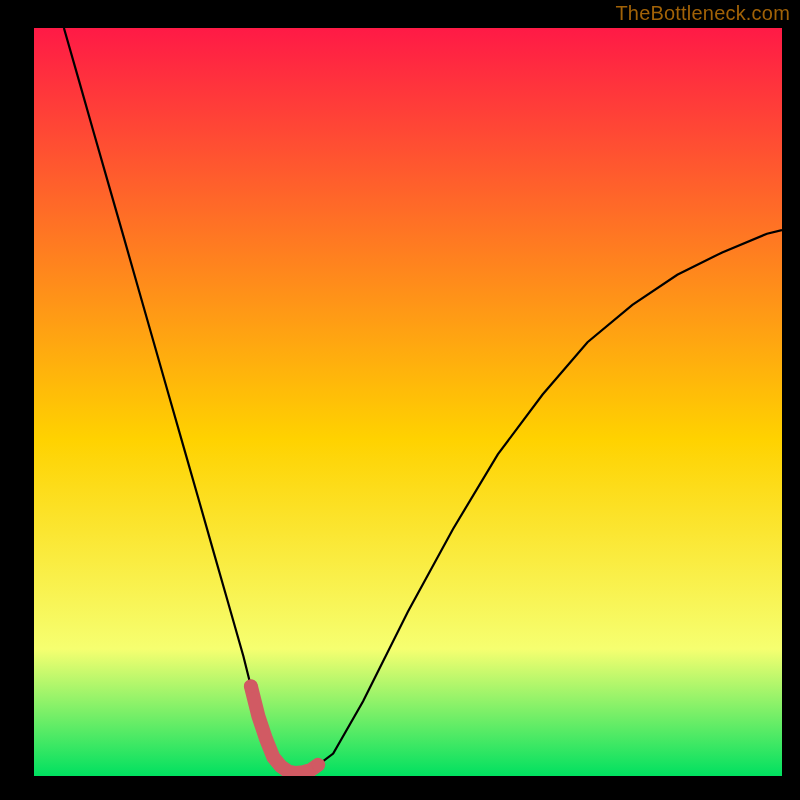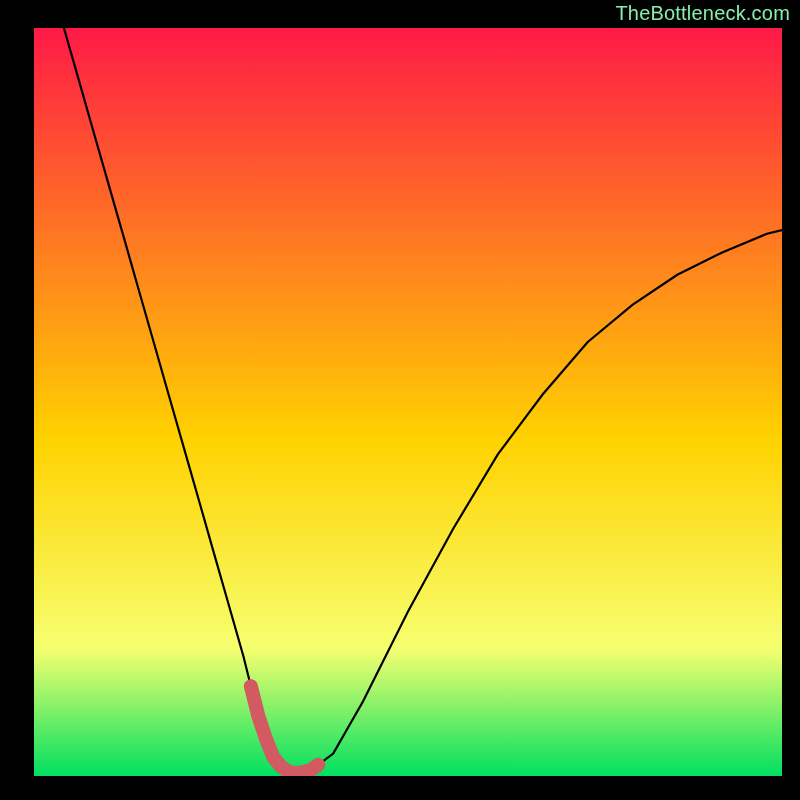--- a/index.html
+++ b/index.html
@@ -16,21 +16,21 @@
     left: 0;
     top: 0;
     width: 800px;
     height: 800px;
     background: #000;
   }
   .watermark {
     position: absolute;
     top: 2px;
     right: 10px;
-    color: #86efac;
+    color: #a16207;
     font-size: 20px;
     font-weight: 500;
     letter-spacing: 0.2px;
     pointer-events: none;
     z-index: 10;
   }
   .plot {
     position: absolute;
     left: 34px;
     top: 28px;

